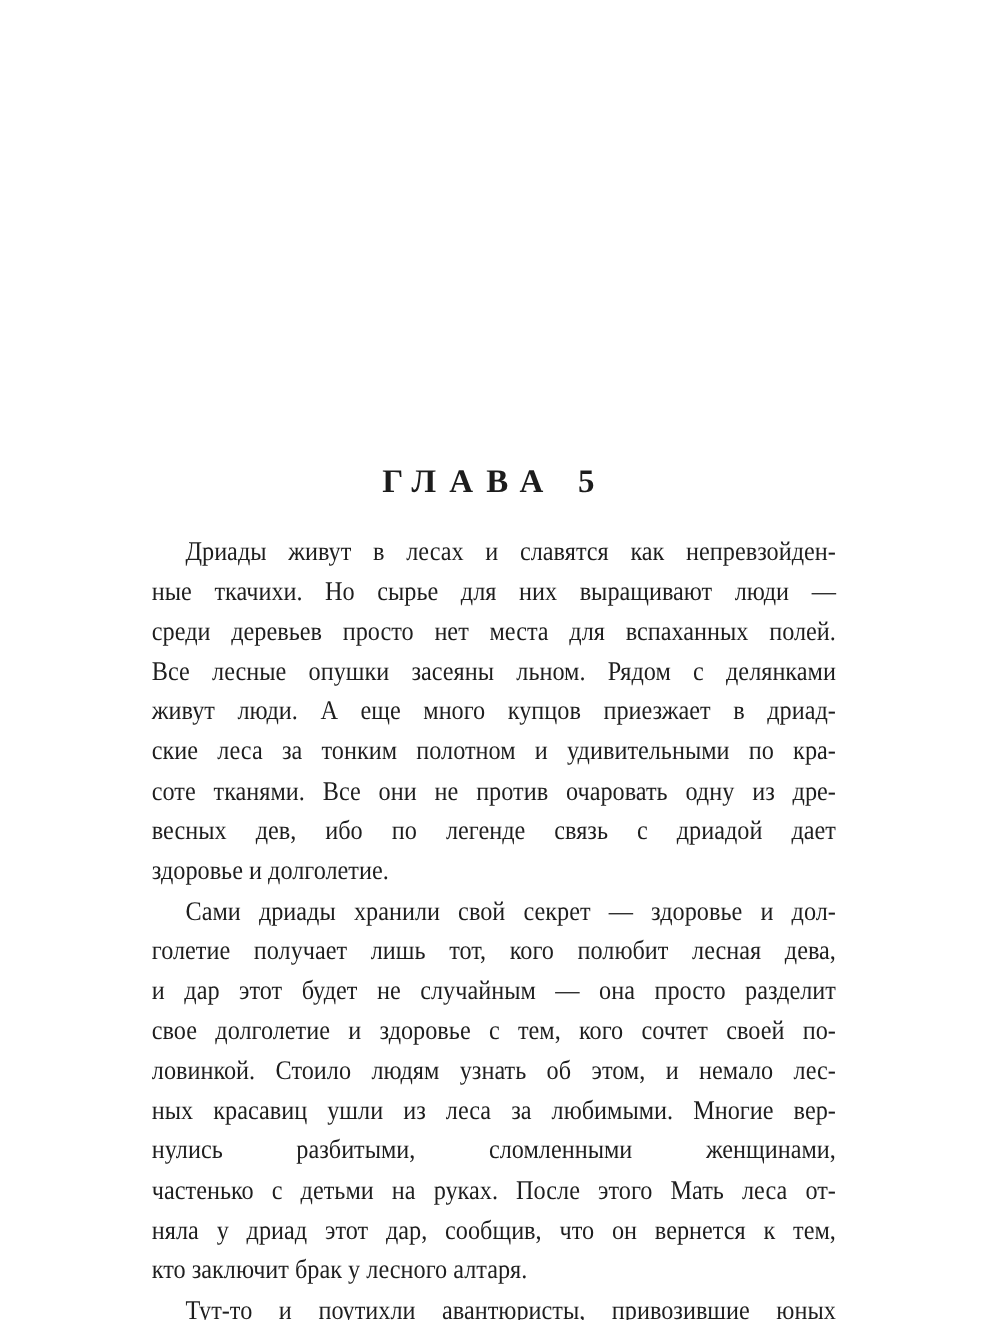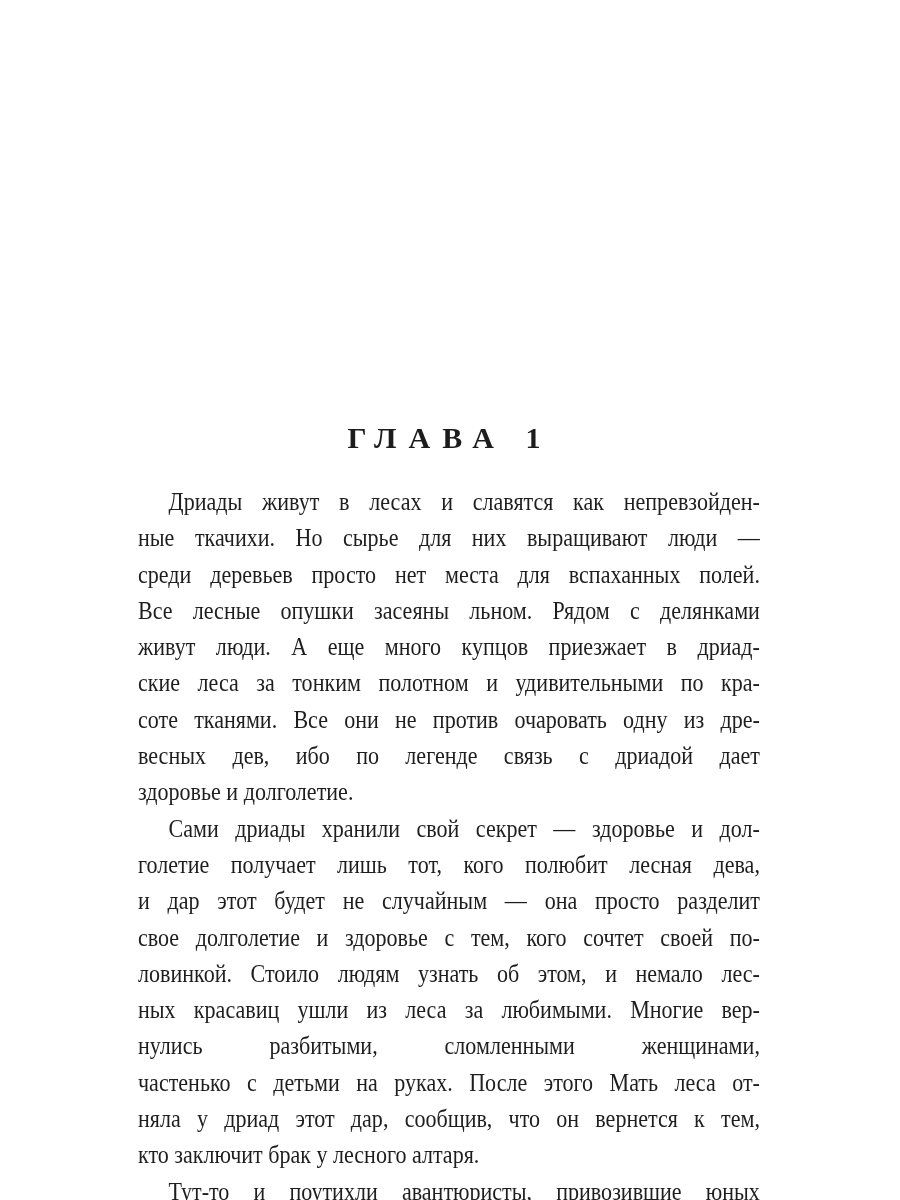--- a/index.html
+++ b/index.html
@@ -55,21 +55,21 @@
       text-indent: 34px;
     }
     .line.last {
       text-align-last: left;
     }
   </style>
 </head>
 <body>
 
 <div class="page">
-  <div class="chapter-title">ГЛАВА 1</div>
+  <div class="chapter-title">ГЛАВА 5</div>
 
   <div class="body-text">
     <div class="line indent">Дриады живут в лесах и славятся как непревзойден-</div>
     <div class="line">ные ткачихи. Но сырье для них выращивают люди —</div>
     <div class="line">среди деревьев просто нет места для вспаханных полей.</div>
     <div class="line">Все лесные опушки засеяны льном. Рядом с делянками</div>
     <div class="line">живут люди. А еще много купцов приезжает в дриад-</div>
     <div class="line">ские леса за тонким полотном и удивительными по кра-</div>
     <div class="line">соте тканями. Все они не против очаровать одну из дре-</div>
     <div class="line">весных дев, ибо по легенде связь с дриадой дает</div>

